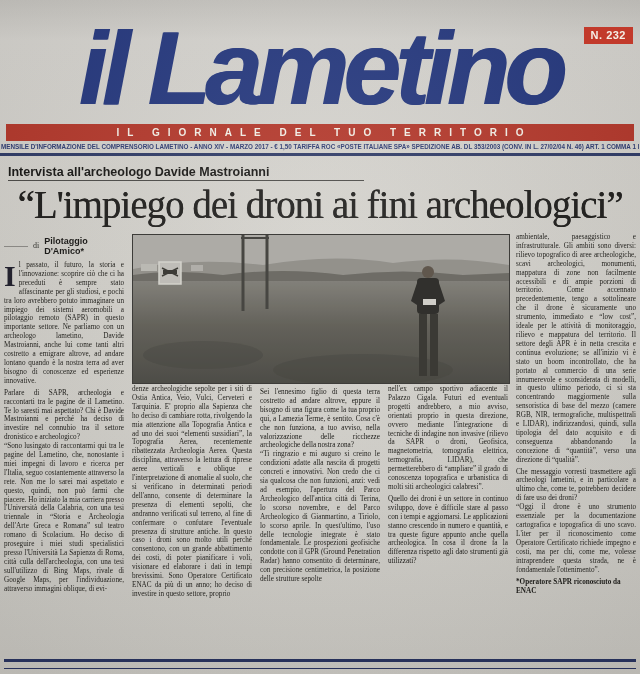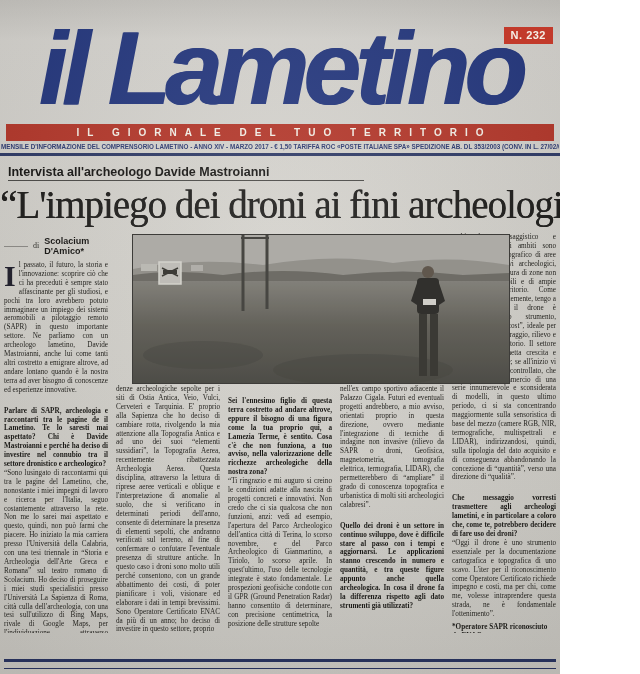--- a/index.html
+++ b/index.html
@@ -1,17 +1,17 @@
 <!DOCTYPE html>
 <html><head>
 <meta charset="utf-8">
 <style>
   html,body{margin:0;padding:0;}
   .page{
-    position:relative;width:560px;height:674px;overflow:hidden;
+    position:relative;width:640px;height:674px;overflow:hidden;
     background:linear-gradient(180deg,#c6c4bf 0%,#d6d4cf 6%,#d3d1cb 40%,#d0cec8 75%,#c8c6c0 100%);
     font-family:"Liberation Serif", serif;
   }
   .scan-shade{position:absolute;inset:0;pointer-events:none;
     background:radial-gradient(ellipse at 50% 40%, rgba(255,255,255,0.10), rgba(0,0,0,0.07) 95%);}
   
   .issue-badge{position:absolute;top:27px;right:7px;background:#c23a2b;color:#f5efe7;
     font:bold 11px/13px "Liberation Sans",sans-serif;padding:2px 7px;letter-spacing:.5px;}
   .masthead-title{
     margin-top:18px;text-align:center;color:#24377e;
@@ -26,21 +26,21 @@
   .masthead-rule{height:3px;background:#2e3a66;margin-top:2px;}
   
   .kicker-wrap{margin:9px 0 0 8px;width:356px;border-bottom:1.5px solid #4a4946;padding-bottom:1px;}
   .kicker{font:bold 12.5px/14px "Liberation Sans",sans-serif;color:#16151 3;color:#161513;}
   .headline{margin-top:3px;text-align:center;color:#1d1c1a;font-size:39px;line-height:42px;
     letter-spacing:-1px;white-space:nowrap;text-shadow:.3px 0 0 #1d1c1a;}
   
   .body{position:relative;margin:7px 4px 0;display:flex;gap:8px;height:400px;}
   .col{flex:1 1 0;overflow:hidden;font-size:7.2px;line-height:8.9px;text-align:justify;color:#262521;}
   .col p{margin:0;}
-  .col .q{font-weight:bold;margin-top:12px;color:#1c1b18;}
+  .col .q{font-weight:normal;margin-top:3px;color:#1c1b18;}
   .photo-spacer{height:152px;}
   .byline{display:flex;align-items:center;gap:5px;margin:3px 0 5px;}
   .byline-rule{width:24px;height:1px;background:#8a8884;flex:none;}
   .byline-prefix{font-size:8px;color:#33322f;}
   .byline-name{font:bold 9px "Liberation Sans",sans-serif;color:#1d1c1a;}
   .dropcap{float:left;font-weight:bold;font-size:30px;line-height:25px;padding:2px 3px 0 0;color:#23222e;}
   .signature{font-weight:bold;text-align:left;margin-top:4px !important;color:#1c1b18;}
   .article-photo{position:absolute;left:128px;top:1px;width:376px;height:148px;
     border:1px solid #3d3c39;background:#8a8983;display:block;}
   .bottom-rule{position:absolute;left:4px;right:4px;top:659px;height:6px;
@@ -103,21 +103,21 @@
         <rect x="286" y="79" width="8" height="62" fill="#383731"></rect>
         <rect x="297" y="79" width="8" height="62" fill="#383731"></rect>
       </g>
       <rect x="0" y="0" width="376" height="148" fill="#6a6862" opacity="0.08"></rect>
     </svg>
 
     <div class="col">
       <div class="byline">
         <span class="byline-rule"></span>
         <span class="byline-prefix">di</span>
-        <span class="byline-name">Scolacium D'Amico*</span>
+        <span class="byline-name">Pilotaggio D'Amico*</span>
       </div>
       <p><span class="dropcap">I</span><span>l passato, il futuro, la storia e l'innovazione: scoprire ciò che ci ha preceduti è sempre stato affascinante per gli studiosi, e pochi tra loro avrebbero potuto immaginare un impiego dei sistemi aeromobili a pilotaggio remoto (SAPR) in questo importante settore. Ne parliamo con un archeologo lametino, Davide Mastroianni, anche lui come tanti altri costretto a emigrare altrove, ad andare lontano quando è la nostra terra ad aver bisogno di conoscenze ed esperienze innovative.</span></p>
       <p class="q">Parlare di SAPR, archeologia e raccontarti tra le pagine de il Lametino. Te lo saresti mai aspettato? Chi è Davide Mastroianni e perché ha deciso di investire nel connubio tra il settore dronistico e archeologico?</p>
       <p>“Sono lusingato di raccontarmi qui tra le pagine del Lametino, che, nonostante i miei impegni di lavoro e ricerca per l'Italia, seguo costantemente attraverso la rete. Non me lo sarei mai aspettato e questo, quindi, non può farmi che piacere. Ho iniziato la mia carriera presso l'Università della Calabria, con una tesi triennale in “Storia e Archeologia dell'Arte Greca e Romana” sul teatro romano di Scolacium. Ho deciso di proseguire i miei studi specialistici presso l'Università La Sapienza di Roma, città culla dell'archeologia, con una tesi sull'utilizzo di Bing Maps, rivale di Google Maps, per l'individuazione, attraverso immagini oblique, di evi-</p>
     </div>
 
     <div class="col">
       <div class="photo-spacer"></div>
       <p>denze archeologiche sepolte per i siti di Ostia Antica, Veio, Vulci, Cerveteri e Tarquinia. E' proprio alla Sapienza che ho deciso di cambiare rotta, rivolgendo la mia attenzione alla Topografia Antica e ad uno dei suoi “elementi sussidiari”, la Topografia Aerea, recentemente ribattezzata Archeologia Aerea. Questa disciplina, attraverso la lettura di riprese aeree verticali e oblique e l'interpretazione di anomalie al suolo, che si verificano in determinati periodi dell'anno, consente di determinare la presenza di elementi sepolti, che andranno verificati sul terreno, al fine di confermare o confutare l'eventuale presenza di strutture antiche. In questo caso i droni sono molto utili perché consentono, con un grande abbattimento dei costi, di poter pianificare i voli, visionare ed elaborare i dati in tempi brevissimi. Sono Operatore Certificato ENAC da più di un anno; ho deciso di investire in questo settore, proprio</p>
     </div>
@@ -129,21 +129,21 @@
     </div>
 
     <div class="col">
       <div class="photo-spacer"></div>
       <p>nell'ex campo sportivo adiacente il Palazzo Cigala. Futuri ed eventuali progetti andrebbero, a mio avviso, orientati proprio in questa direzione, ovvero mediante l'integrazione di tecniche di indagine non invasive (rilievo da SAPR o droni, Geofisica, magnetometria, tomografia elettrica, termografia, LIDAR), che permetterebbero di “ampliare” il grado di conoscenza topografica e urbanistica di molti siti archeologici calabresi”.</p>
       <p class="q">Quello dei droni è un settore in continuo sviluppo, dove è difficile stare al passo con i tempi e aggiornarsi. Le applicazioni stanno crescendo in numero e quantità, e tra queste figure appunto anche quella archeologica. In cosa il drone fa la differenza rispetto agli dato strumenti già utilizzati?</p>
     </div>
 
     <div class="col">
       <p>ambientale, paesaggistico e infrastrutturale. Gli ambiti sono diversi: rilievo topografico di aree archeologiche, scavi archeologici, monumenti, mappatura di zone non facilmente accessibili e di ampie porzioni di territorio. Come accennato precedentemente, tengo a sottolineare che il drone è sicuramente uno strumento, immediato e “low cost”, ideale per le attività di monitoraggio, rilievo e mappatura del territorio. Il settore degli APR è in netta crescita e continua evoluzione; se all'inizio vi è stato un boom incontrollato, che ha portato al commercio di una serie innumerevole e sconsiderata di modelli, in questo ultimo periodo, ci si sta concentrando maggiormente sulla sensoristica di base del mezzo (camere RGB, NIR, termografiche, multispettrali e LIDAR), indirizzandosi, quindi, sulla tipologia del dato acquisito e di conseguenza abbandonando la concezione di “quantità”, verso una direzione di “qualità”.</p>
-      <p class="q">Che messaggio vorresti trasmettere agli archeologi lametini, e in particolare a coloro che, come te, potrebbero decidere di fare uso dei droni?</p>
+      <p class="q">Che messaggio vorresti trasmettere agli archeologi lametini, e in particolare a ultimo che, come te, potrebbero decidere di fare uso dei droni?</p>
       <p>“Oggi il drone è uno strumento essenziale per la documentazione cartografica e topografica di uno scavo. L'iter per il riconoscimento come Operatore Certificato richiede impegno e costi, ma per chi, come me, volesse intraprendere questa strada, ne è fondamentale l'ottenimento”.</p>
       <p class="signature">*Operatore SAPR riconosciuto da ENAC</p>
     </div>
 
   </div>
 
   <div class="bottom-rule"></div>
 </div>
 
 </body></html>

